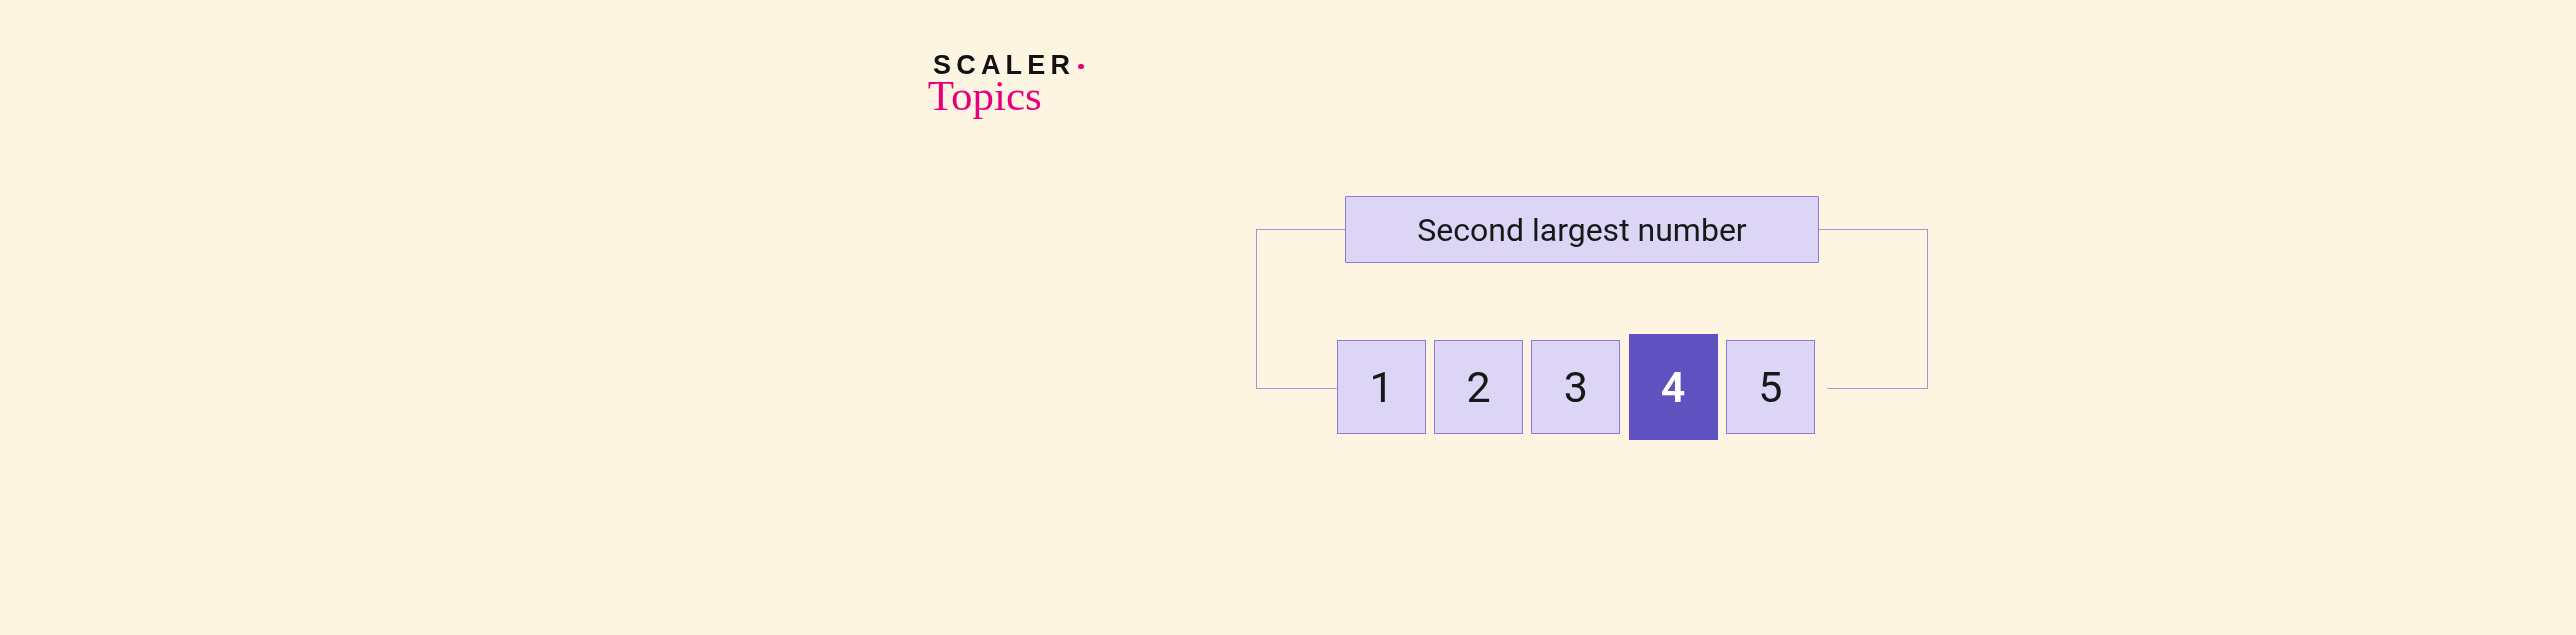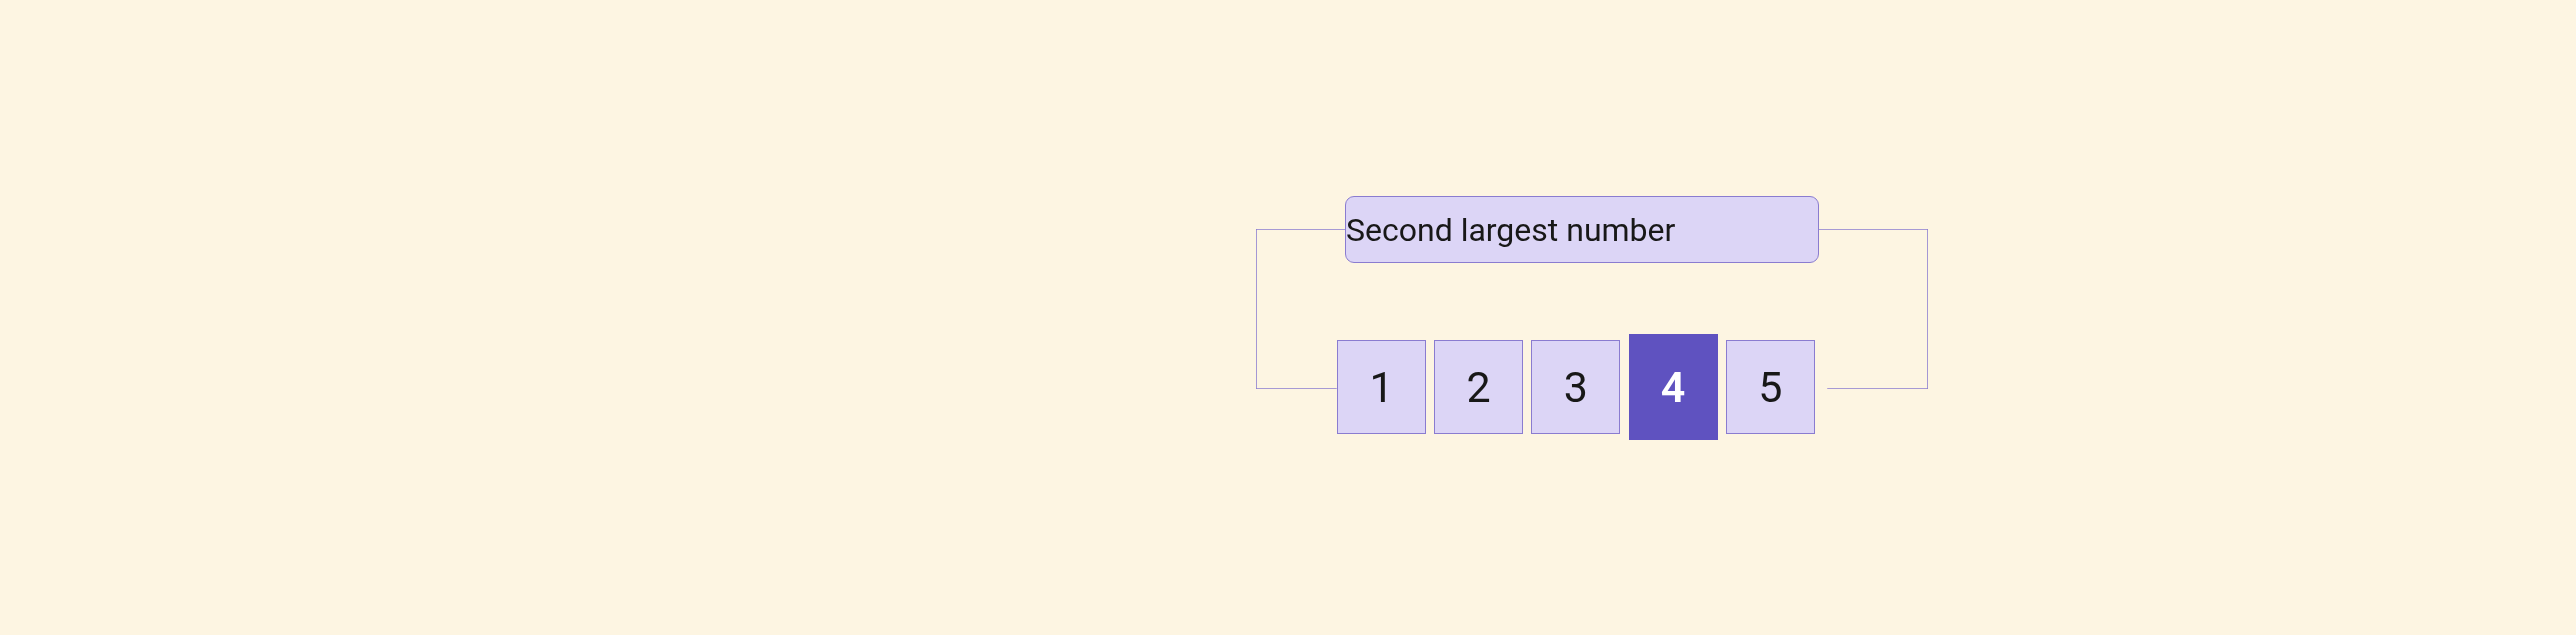--- a/index.html
+++ b/index.html
@@ -44,23 +44,24 @@
     margin-top: -2.1px;
     margin-left: -5.2px;
   }
 
   .caption-box {
     position: absolute;
     left: 1345px; top: 196px;
     width: 474px; height: 67px;
     background: #dcd5f6;
     border: 1.5px solid #8a7cd0;
-    border-radius: 9px;
+    border-radius: 1px;
     display: flex;
     align-items: center;
+    justify-content: center;
   }
   .caption-text {
     font-size: 32px;
     color: #181818;
   }
 
   .array {
     position: absolute;
     left: 1337px; top: 340px;
     display: flex;
@@ -98,20 +99,26 @@
   .conn-right {
     left: 1819px; top: 229px;
     width: 109px; height: 160px;
   }
 </style>
 </head>
 <body>
 
 <div class="stage">
 
+  <div class="logo">
+    <div class="logo-line1">
+      <span>SCALER</span><span class="logo-dot"></span>
+    </div>
+    <div class="logo-line2">Topics</div>
+  </div>
 
   <div class="caption-box">
     <span class="caption-text">Second largest number</span>
   </div>
 
   <svg class="connector conn-left" viewBox="0 0 175 310" preserveAspectRatio="none">
     <path d="M175 0 H0 V310 H157"></path>
   </svg>
   <svg class="connector conn-right" viewBox="0 0 212 310" preserveAspectRatio="none">
     <path d="M0 0 H212 V310 H16"></path>

